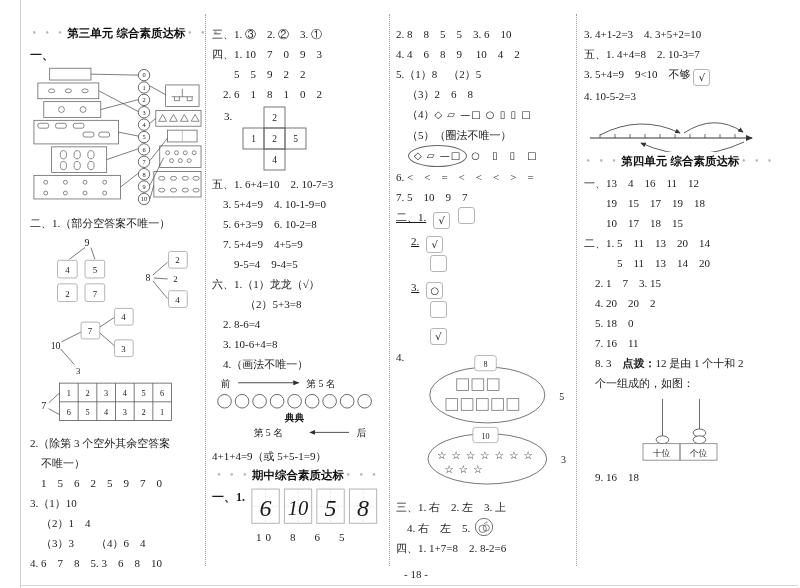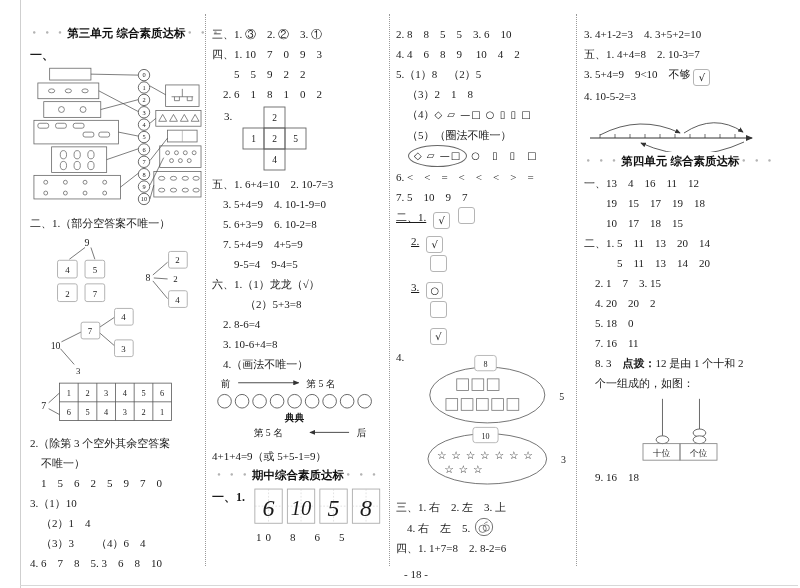--- a/index.html
+++ b/index.html
@@ -18,21 +18,21 @@
   svg text{font-family:"Liberation Serif","DejaVu Serif",serif;fill:#1a1a1a;}
   .bx{display:inline-block;min-width:15px;height:15px;border:1px solid #b5b5b5;border-radius:3px;
       font-size:10px;line-height:15px;text-align:center;vertical-align:-3px;margin-right:8px;background:#fff;
       font-family:"DejaVu Sans",sans-serif;}
   .cl{margin-bottom:2px;}
   .clbl{margin-right:7px;text-decoration:underline;}
   .ind1{padding-left:15px;}
   .ind2{padding-left:34px;}
   .grp{display:inline-block;border:1px solid #666;border-radius:50%;padding:0 5px;margin-left:12px;margin-right:4px;}
   .shapes{font-family:"DejaVu Sans",sans-serif;font-size:10px;letter-spacing:1px;}
-  .hw-row{display:flex;align-items:flex-start;gap:6px;margin-top:2px;justify-content:space-between;}
+  .hw-row{display:flex;align-items:flex-start;gap:6px;margin-top:2px;}
   .hw-ans{padding-left:44px;letter-spacing:4px;}
   .footer{position:absolute;left:0;right:0;bottom:8px;text-align:center;font-size:11px;color:#222;padding-left:32px;}
   .fruit{display:inline-block;vertical-align:-5px;margin-left:4px;}
 </style>
 </head>
 <body>
 
 <div class="page">
   <div class="scan-left"></div>
   <div class="scan-bottom"></div>
@@ -333,21 +333,21 @@
       </svg>
     </div>
     <div class="line hw-ans">10　8　6　5</div>
   </div>
 
   <div class="col" style="left:396px;width:176px">
     <div>
         <div class="line">2. 8　8　5　5　3. 6　10</div>
         <div class="line">4. 4　6　8　9　 10　4　2</div>
         <div class="line">5.（1）8　（2）5</div>
-        <div class="line">　（3）2　1　8</div>
+        <div class="line">　（3）2　6　8</div>
       </div>
     <div class="line"><span>　（4）</span><span class="shapes">◇ ▱ —□ ○ ▯ ▯ □</span></div>
     <div class="line">　（5）（圈法不唯一）</div>
     <div class="line"><span class="grp shapes">◇ ▱ —□</span><span class="shapes">○　▯　▯　□</span></div>
     <div>
         <div class="line">6. &lt;　&lt;　=　&lt;　&lt;　&lt;　&gt;　=</div>
         <div class="line">7. 5　10　9　7</div>
       </div>
 
     <div class="line cl"><span class="clbl">二、1.</span><span class="bx">√</span><span class="bx"></span></div>

